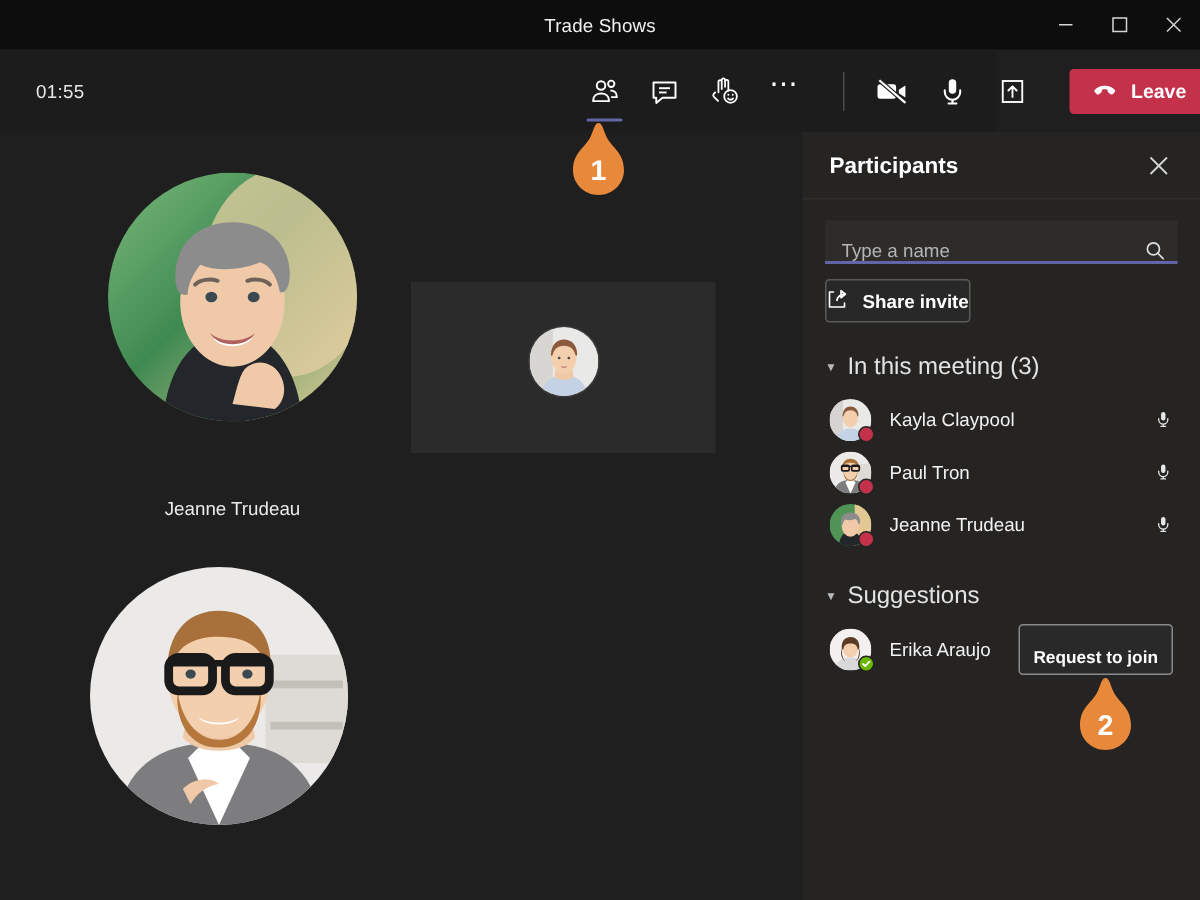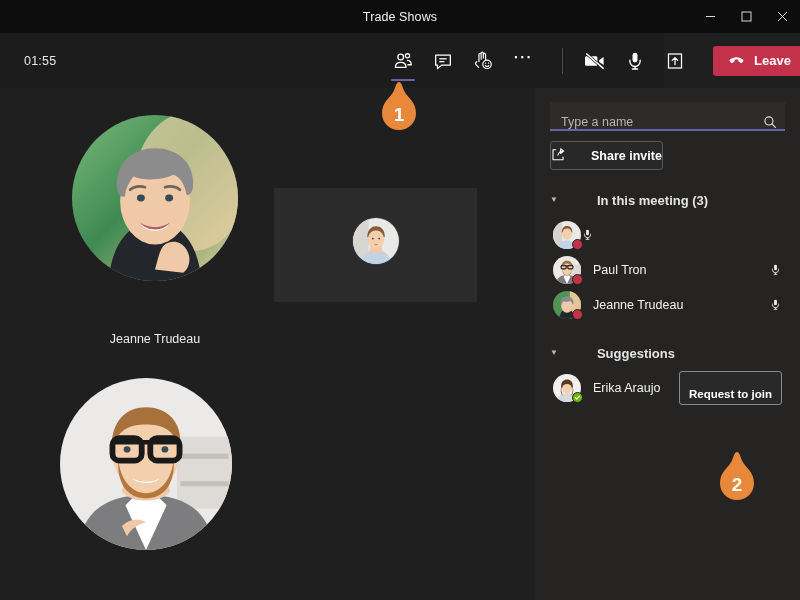--- a/index.html
+++ b/index.html
@@ -234,43 +234,42 @@
     height: 29px;
     background: #292828;
     border: 1px solid #5a5a5a;
     border-radius: 3px;
     color: #ffffff;
     font-size: 12.5px;
     font-weight: bold;
     display: flex;
     align-items: center;
     justify-content: center;
-    gap: 25px;
+    gap: 9px;
     font-family: "Liberation Sans", sans-serif;
   }
 
   .section-head {
     display: flex;
     align-items: center;
     gap: 7px;
     padding: 0 0 0 15px;
     height: 22px;
     margin-top: 19px;
   }
   .section-head.suggestions { margin-top: 20px; }
   .chevron {
     color: #b9b9b9;
     font-size: 8px;
     line-height: 1;
   }
   .section-label {
-    font-size: 13px;
-    font-weight: bold;
+    font-size: 16px;
+    font-weight: normal;
     color: #e3e3e3;
-    margin-left: 32px;
   }
 
   .plist { margin-top: 6px; }
   .prow {
     height: 35px;
     display: flex;
     align-items: center;
     padding: 0 18px 0 18px;
   }
   .p-avatar-wrap {
@@ -498,20 +497,29 @@
           <path d="M42 58c3 3 13 3 16 0-2 4-14 4-16 0z" fill="#ffffff"></path>
           <path d="M36 86c4-4 10-5 14-2-5 1-9 4-11 8z" fill="#f0c9a8"></path>
         </svg>
       </div>
 
     </div>
   </div>
 
   <div class="panel">
 
+    <div class="panel-header">
+      <div class="panel-title">Participants</div>
+      <div class="panel-close">
+        <svg width="13" height="13" viewBox="0 0 13 13">
+          <line x1="1" y1="1" x2="12" y2="12" stroke="currentColor" stroke-width="1.2"></line>
+          <line x1="12" y1="1" x2="1" y2="12" stroke="currentColor" stroke-width="1.2"></line>
+        </svg>
+      </div>
+    </div>
 
     <div class="search-wrap">
       <input class="search-input" type="text" placeholder="Type a name" style="">
       <span class="search-icon">
         <svg width="14" height="14" viewBox="0 0 16 16" fill="none" stroke="currentColor" stroke-width="1.3">
           <circle cx="6.8" cy="6.8" r="4.6"></circle>
           <line x1="10.3" y1="10.3" x2="14.2" y2="14.2" stroke-linecap="round"></line>
         </svg>
       </span>
     </div>
@@ -539,20 +547,21 @@
             <svg class="ph" viewBox="0 0 100 100" preserveAspectRatio="xMidYMid slice">
               <rect width="100" height="100" fill="#e9e9e7"></rect>
               <rect width="32" height="100" fill="#d6d4d0"></rect>
               <path d="M16 100c3-21 16-30 34-30s31 9 34 30z" fill="#c3d2e4"></path>
               <ellipse cx="50" cy="45" rx="18" ry="22" fill="#f3cfae"></ellipse>
               <path d="M31 40c1-15 9-22 19-22s19 7 19 21c0 4-2 3-3 0-2-8-8-12-16-12s-14 4-16 12c-1 3-3 4-3 1z" fill="#8a5a3b"></path>
             </svg>
           </div>
           <span class="presence" style="background:#c4314b;"></span>
         </div>
+        <div class="p-name">Kayla Claypool</div>
         <span class="p-mic">
           <svg width="13" height="15" viewBox="0 0 24 24" fill="currentColor">
             <rect x="9.3" y="3" width="5.4" height="10.6" rx="2.7"></rect>
             <path d="M6.4 11.2v1.2a5.6 5.6 0 0 0 11.2 0v-1.2" fill="none" stroke="currentColor" stroke-width="1.6" stroke-linecap="round"></path>
             <rect x="11.2" y="17.5" width="1.6" height="3.3"></rect>
             <rect x="8.4" y="20" width="7.2" height="1.5" rx=".7"></rect>
           </svg>
         </span>
       </div>
 

